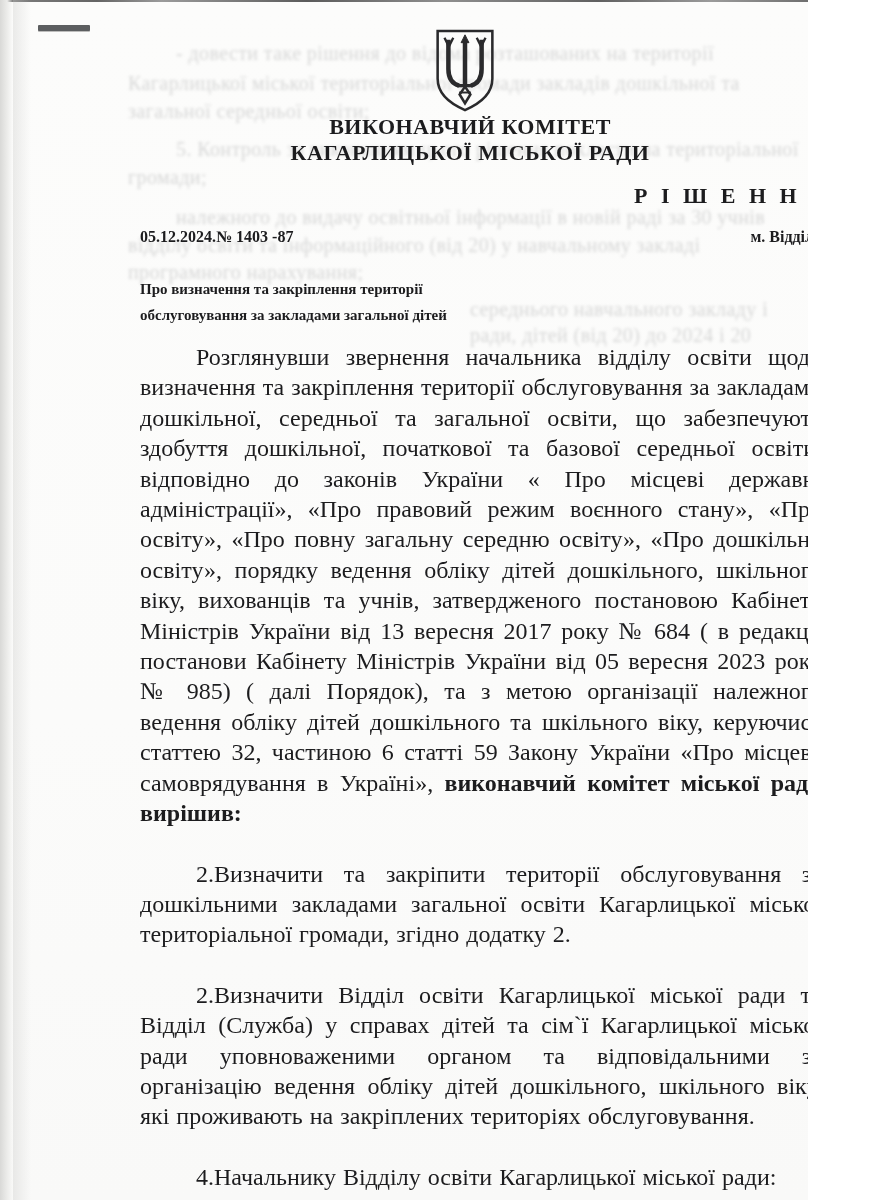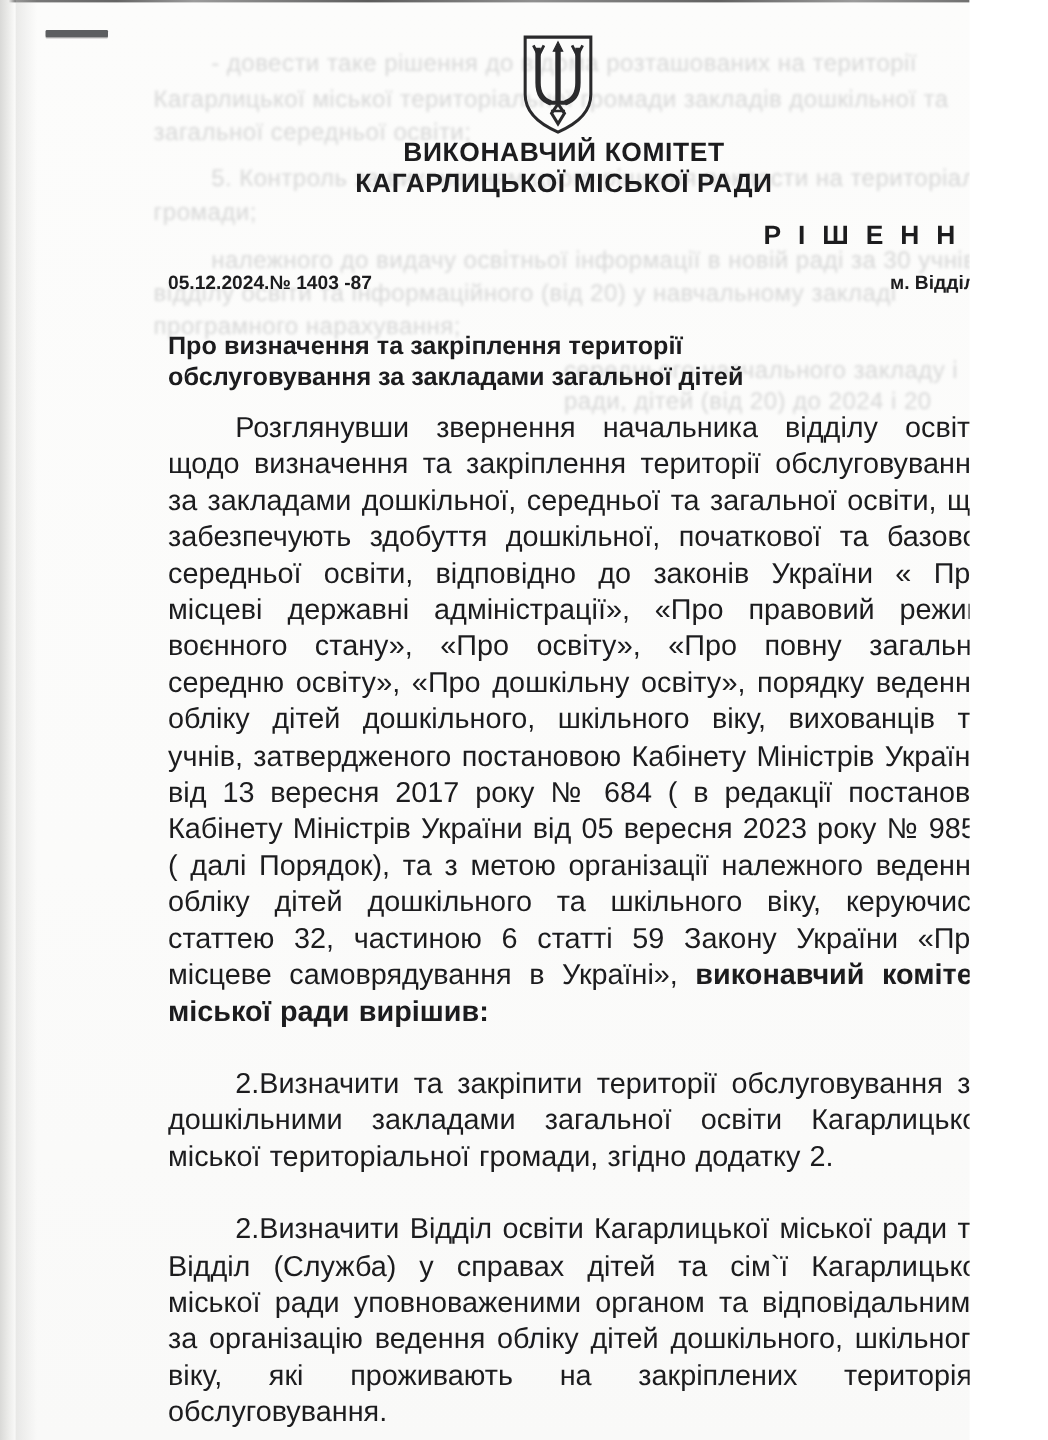--- a/index.html
+++ b/index.html
@@ -1,21 +1,21 @@
 <!DOCTYPE html>
 <html lang="uk"><head>
 <meta charset="utf-8">
 <style>
   html,body{margin:0;padding:0;background:#ffffff;}
   .page{
     position:relative;
     width:808px;height:1200px;
     background:linear-gradient(180deg,#fcfcfb 0%,#fbfbfa 60%,#f9f9f8 100%);
     overflow:hidden;
-    font-family:Liberation Sans, sans-serif;
+    font-family:Liberation Serif, serif;
     color:#1c1c1e;
   }
   
   .scan-top-line{position:absolute;top:0;left:0;width:100%;height:2px;
     background:linear-gradient(90deg,#6a6a6a 0%,#4a4a4a 12%,#8a8a8a 20%,#3f3f3f 38%,#7c7c7c 55%,#454545 74%,#8a8a8a 88%,#565656 100%);
     opacity:.85;}
   .scan-left-strip{position:absolute;top:0;left:0;width:13px;height:100%;
     background:linear-gradient(90deg,#d9d9d7 0%,#ececea 55%,rgba(250,250,249,0) 100%);}
   .scan-left-shadow{position:absolute;top:0;left:13px;width:18px;height:100%;
     background:linear-gradient(90deg,rgba(200,200,198,.35),rgba(250,250,249,0));}
@@ -39,21 +39,21 @@
   .emblem svg{width:100%;height:100%;}
   
   .org{position:absolute;top:114px;left:110px;width:720px;text-align:center;
     font-weight:bold;font-size:22px;line-height:26px;letter-spacing:.5px;z-index:3;}
   .doc-type{position:absolute;top:183px;left:110px;width:720px;text-align:right;
     font-weight:bold;font-size:22px;letter-spacing:4px;z-index:3;}
   .meta-row{position:absolute;top:228px;left:140px;width:682px;
     display:flex;justify-content:space-between;font-weight:bold;font-size:16px;z-index:3;}
   
   .subject{position:absolute;top:276px;left:140px;width:560px;
-    font-weight:bold;font-size:21px;line-height:26px;z-index:3;}
+    font-weight:bold;font-size:15px;line-height:26px;z-index:3;}
   
   .body-text{position:absolute;top:342px;left:140px;width:682px;z-index:3;}
   .body-text p{
     margin:0 0 30px 0;
     font-size:24px;line-height:30.4px;
     text-align:justify;text-indent:56px;
     word-spacing:1px;
   }
   .body-text p.no-justify{text-align:left;}
   .body-text b{font-weight:bold;}

